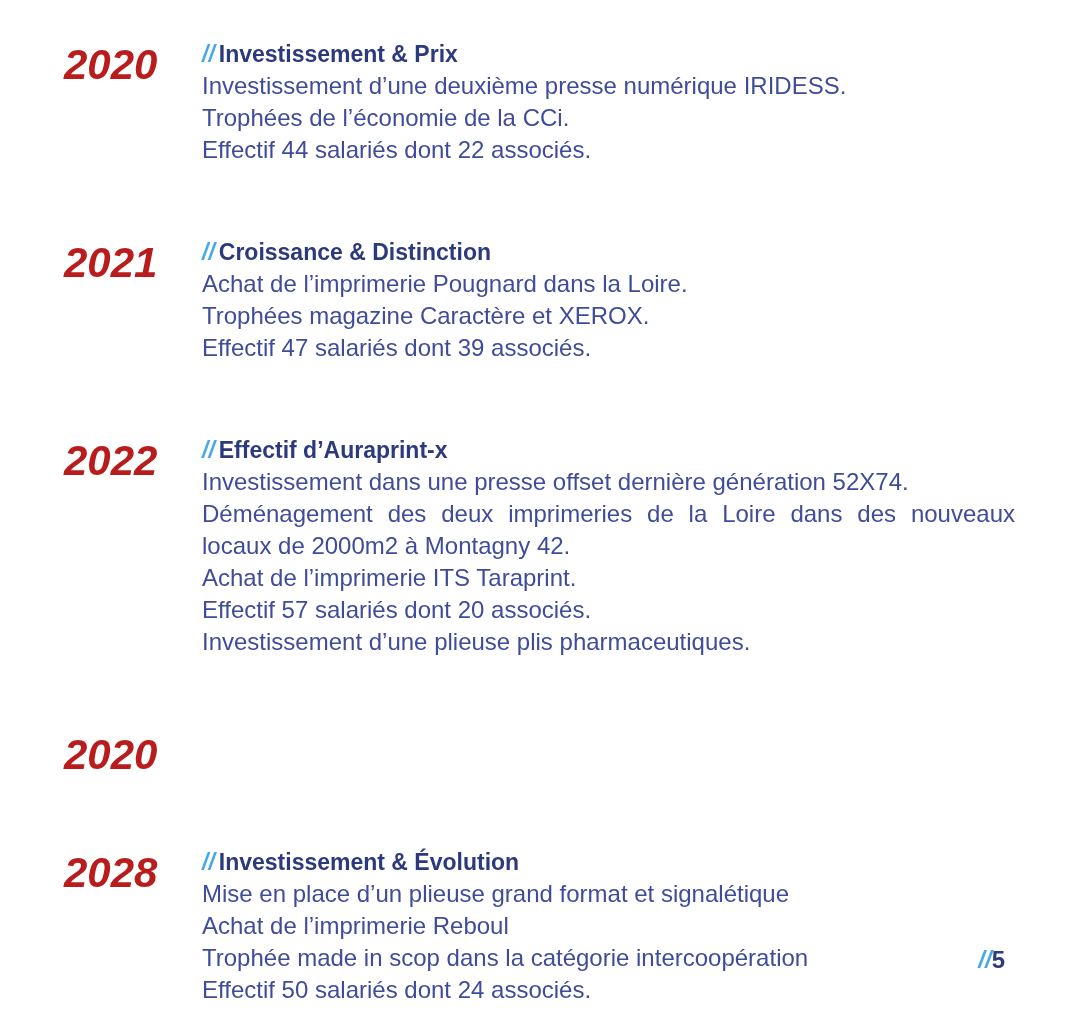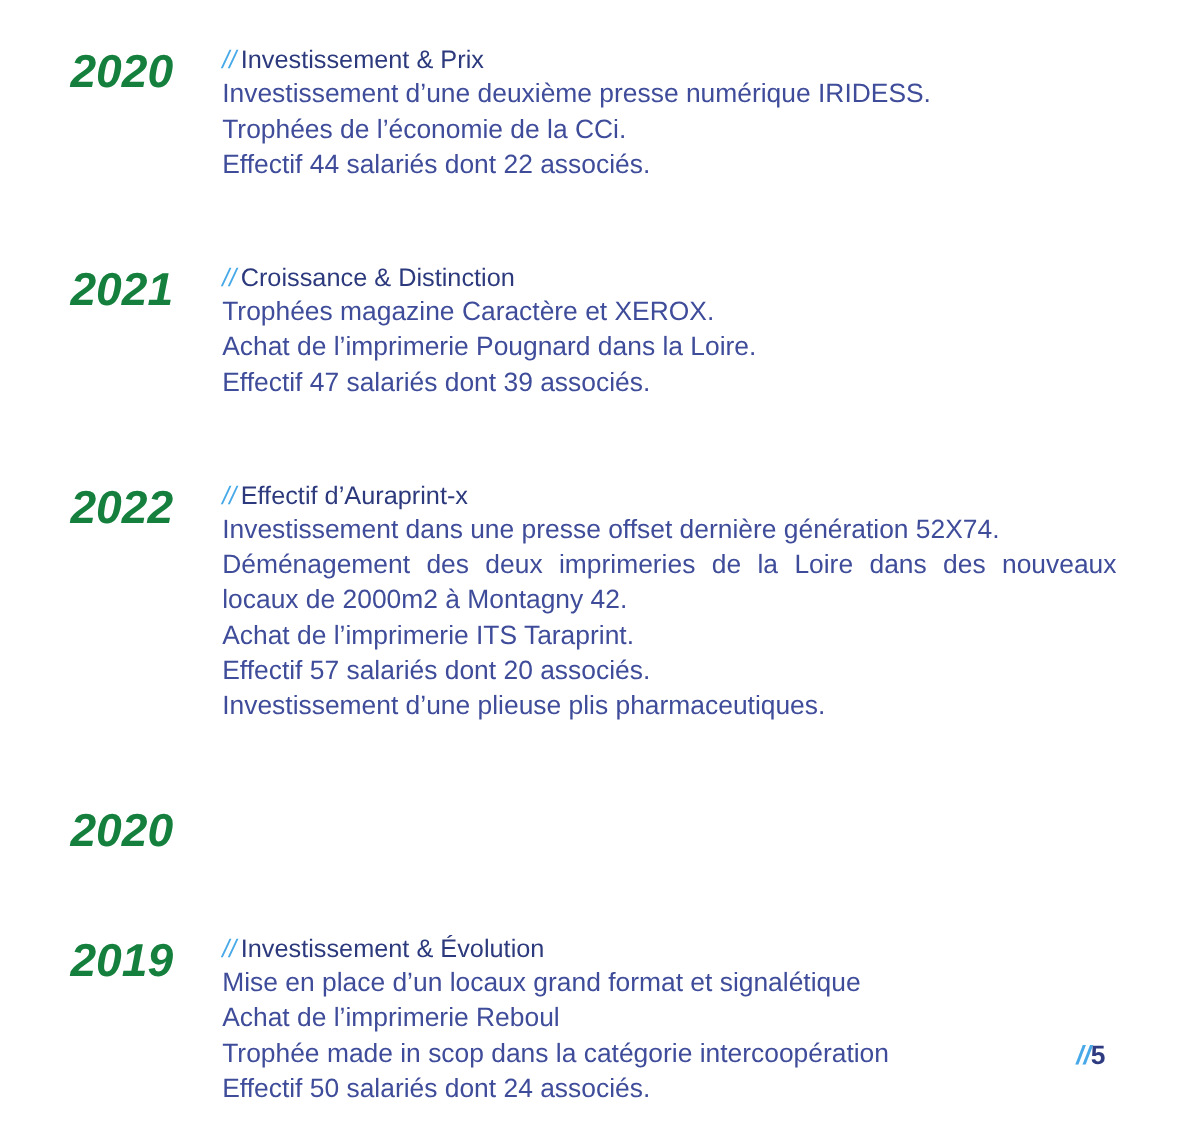--- a/index.html
+++ b/index.html
@@ -25,33 +25,33 @@
   .section:last-child {
     margin-bottom: 0;
   }
   .year {
     flex: 0 0 138px;
     width: 138px;
     font-size: 42px;
     line-height: 42px;
     font-weight: bold;
     font-style: italic;
-    color: #15803d;
+    color: #b91c1c;
     padding-top: 6px;
     letter-spacing: 0px;
   }
   .content {
     flex: 1;
     max-width: 816px;
   }
   .title {
     margin: 0;
     font-size: 23px;
     line-height: 32px;
-    font-weight: normal;
+    font-weight: bold;
     color: #2c3a7d;
   }
   .slash {
     color: #47a9e8;
     font-style: italic;
     margin-right: 4px;
   }
   .content p {
     margin: 0;
     font-size: 24px;
@@ -86,22 +86,22 @@
     <p>Investissement d’une deuxième presse numérique IRIDESS.</p>
           <p>Trophées de l’économie de la CCi.</p>
           <p>Effectif 44 salariés dont 22 associés.</p>
         </div>
   </section>
 
   <section class="section">
     <div class="year">2021</div>
     <div class="content">
       <h2 class="title"><span class="slash">//</span><span class="title-text">Croissance &amp; Distinction</span></h2>
-    <p>Trophées magazine Caractère et XEROX.</p>
-          <p>Achat de l’imprimerie Pougnard dans la Loire.</p>
+    <p>Achat de l’imprimerie Pougnard dans la Loire.</p>
+          <p>Trophées magazine Caractère et XEROX.</p>
           <p>Effectif 47 salariés dont 39 associés.</p>
         </div>
   </section>
 
   <section class="section">
     <div class="year">2022</div>
     <div class="content">
       <h2 class="title"><span class="slash">//</span><span class="title-text">Effectif d’Auraprint-x</span></h2>
     <p>Investissement dans une presse offset dernière génération 52X74.</p>
           <p>Déménagement des deux imprimeries de la Loire dans des nouveaux locaux de 2000m2 à Montagny 42.</p>
@@ -109,24 +109,24 @@
           <p>Effectif 57 salariés dont 20 associés.</p>
           <p>Investissement d’une plieuse plis pharmaceutiques.</p>
         </div>
   </section>
 
   <section class="section">
     <div class="year">2020</div>
   </section>
 
   <section class="section">
-    <div class="year">2019</div>
+    <div class="year">2028</div>
     <div class="content">
       <h2 class="title"><span class="slash">//</span><span class="title-text">Investissement &amp; Évolution</span></h2>
-    <p>Mise en place d’un locaux grand format et signalétique</p>
+    <p>Mise en place d’un plieuse grand format et signalétique</p>
           <p>Achat de l’imprimerie Reboul</p>
           <p>Trophée made in scop dans la catégorie intercoopération</p>
           <p>Effectif 50 salariés dont 24 associés.</p>
         </div>
   </section>
 </div>
   <div class="pagenum"><span class="pn-slash">//</span><span>5</span></div>
 </main>
 
 </body></html>

